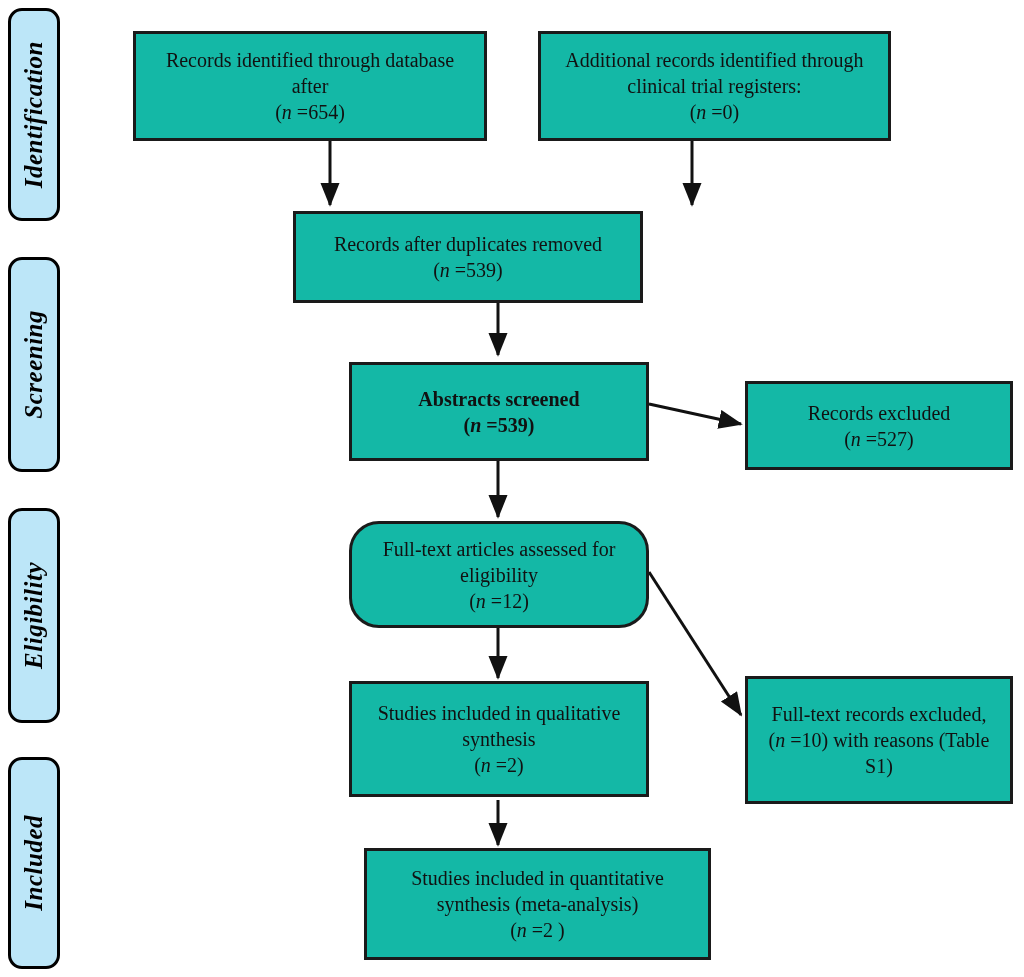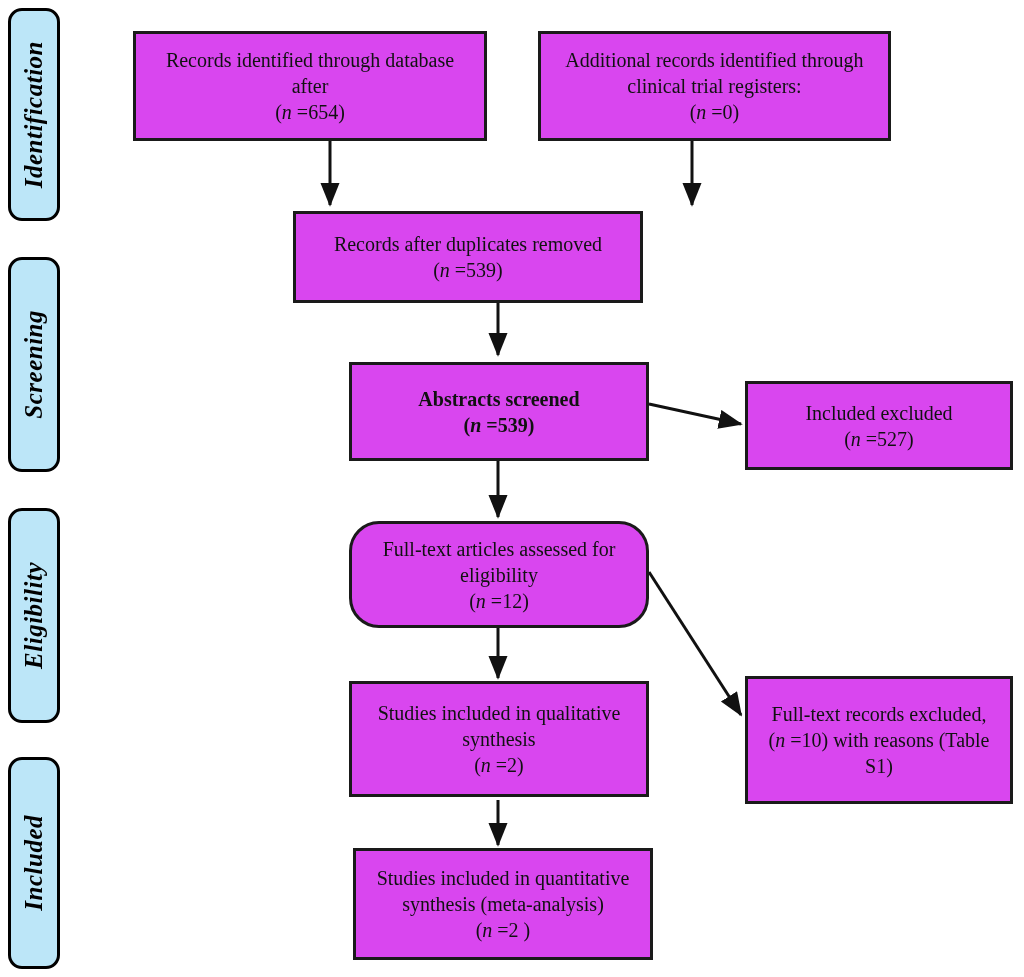--- a/index.html
+++ b/index.html
@@ -38,21 +38,21 @@
     font-size: 25px;
     letter-spacing: 0.5px;
     white-space: nowrap;
     color: #000000;
     font-family: "Liberation Serif", "DejaVu Serif", serif;
   }
   
   .box {
     position: absolute;
     box-sizing: border-box;
-    background: #d946ef;
+    background: #14b8a6;
     border: 3px solid #1a1a1a;
     display: flex;
     align-items: center;
     justify-content: center;
     text-align: center;
     padding: 4px 8px;
   }
   .box .box-text {
     font-size: 20px;
     line-height: 1.30;
@@ -161,21 +161,21 @@
 
   <div class="box" style="left:349px; top:362px; width:300px; height:99px;font-weight:bold;">
     <div class="box-text">
       <span class="nline">Abstracts screened</span><br>
       <span class="nline">(<i>n</i> =539)</span>
     </div>
   </div>
 
   <div class="box" style="left:745px; top:381px; width:268px; height:89px;">
     <div class="box-text">
-      <span class="nline">Included excluded</span><br>
+      <span class="nline">Records excluded</span><br>
       <span class="nline">(<i>n</i> =527)</span>
     </div>
   </div>
 
   <div class="box" style="left:349px; top:521px; width:300px; height:107px;border-radius:30px;">
     <div class="box-text">
       <span class="nline">Full-text articles assessed for</span><br>
       <span class="nline">eligibility</span><br>
       <span class="nline">(<i>n</i> =12)</span>
     </div>
@@ -190,21 +190,21 @@
   </div>
 
   <div class="box" style="left:745px; top:676px; width:268px; height:128px;">
     <div class="box-text">
       <span class="nline">Full-text records excluded,</span><br>
       <span class="nline">(<i>n</i> =10) with reasons  (Table</span><br>
       <span class="nline">S1)</span>
     </div>
   </div>
 
-  <div class="box" style="left:353px; top:848px; width:300px; height:112px;justify-content:center;">
+  <div class="box" style="left:364px; top:848px; width:347px; height:112px;justify-content:center;">
     <div class="box-text">
       <span class="nline">Studies included in quantitative</span><br>
       <span class="nline">synthesis (meta-analysis)</span><br>
       <span class="nline">(<i>n</i> =2 )</span>
     </div>
   </div>
 
 </div>
 
 </body></html>

